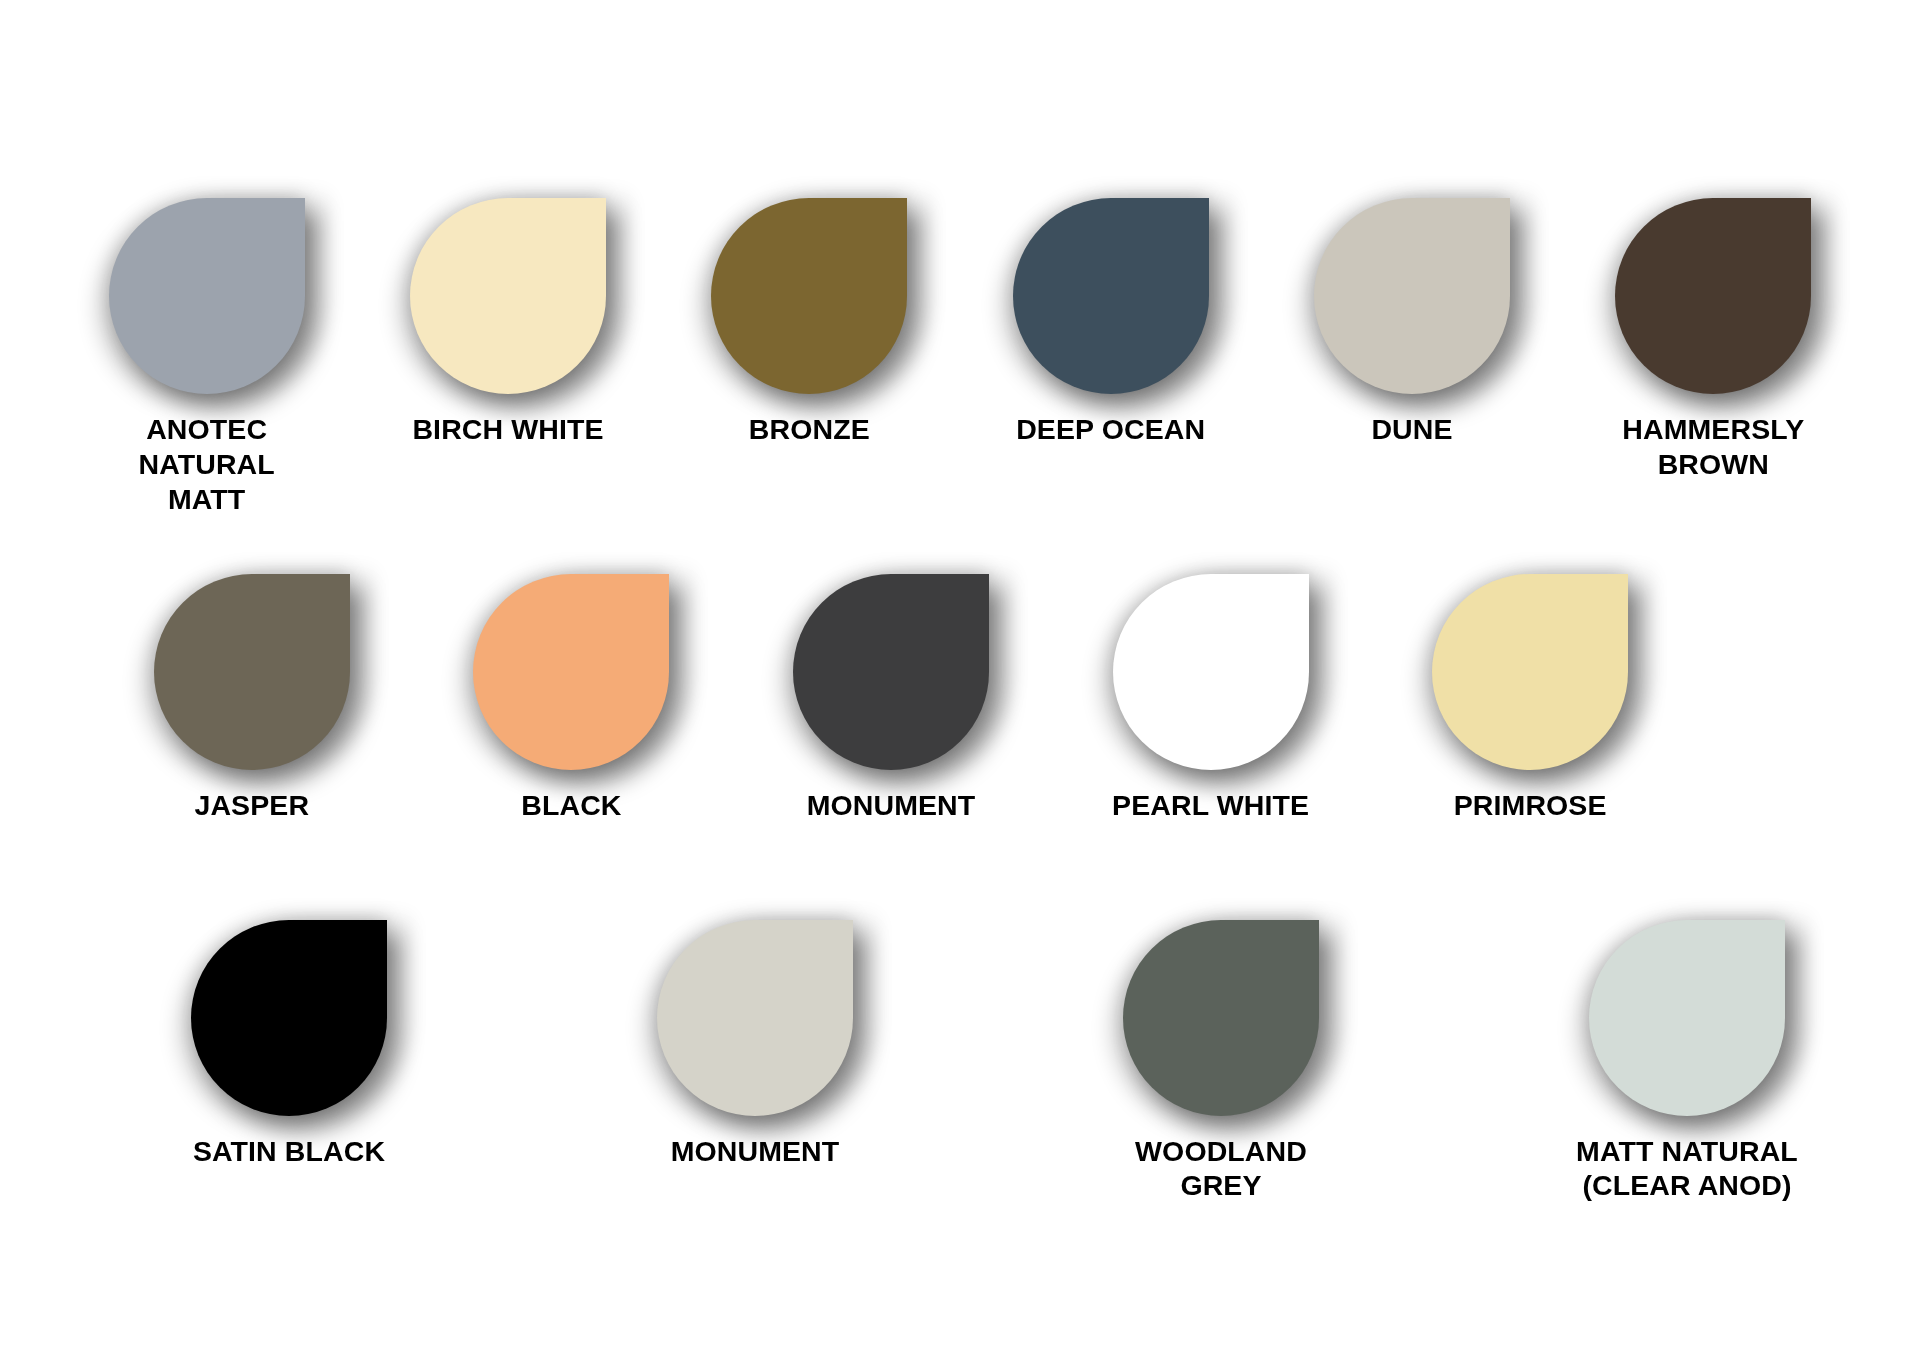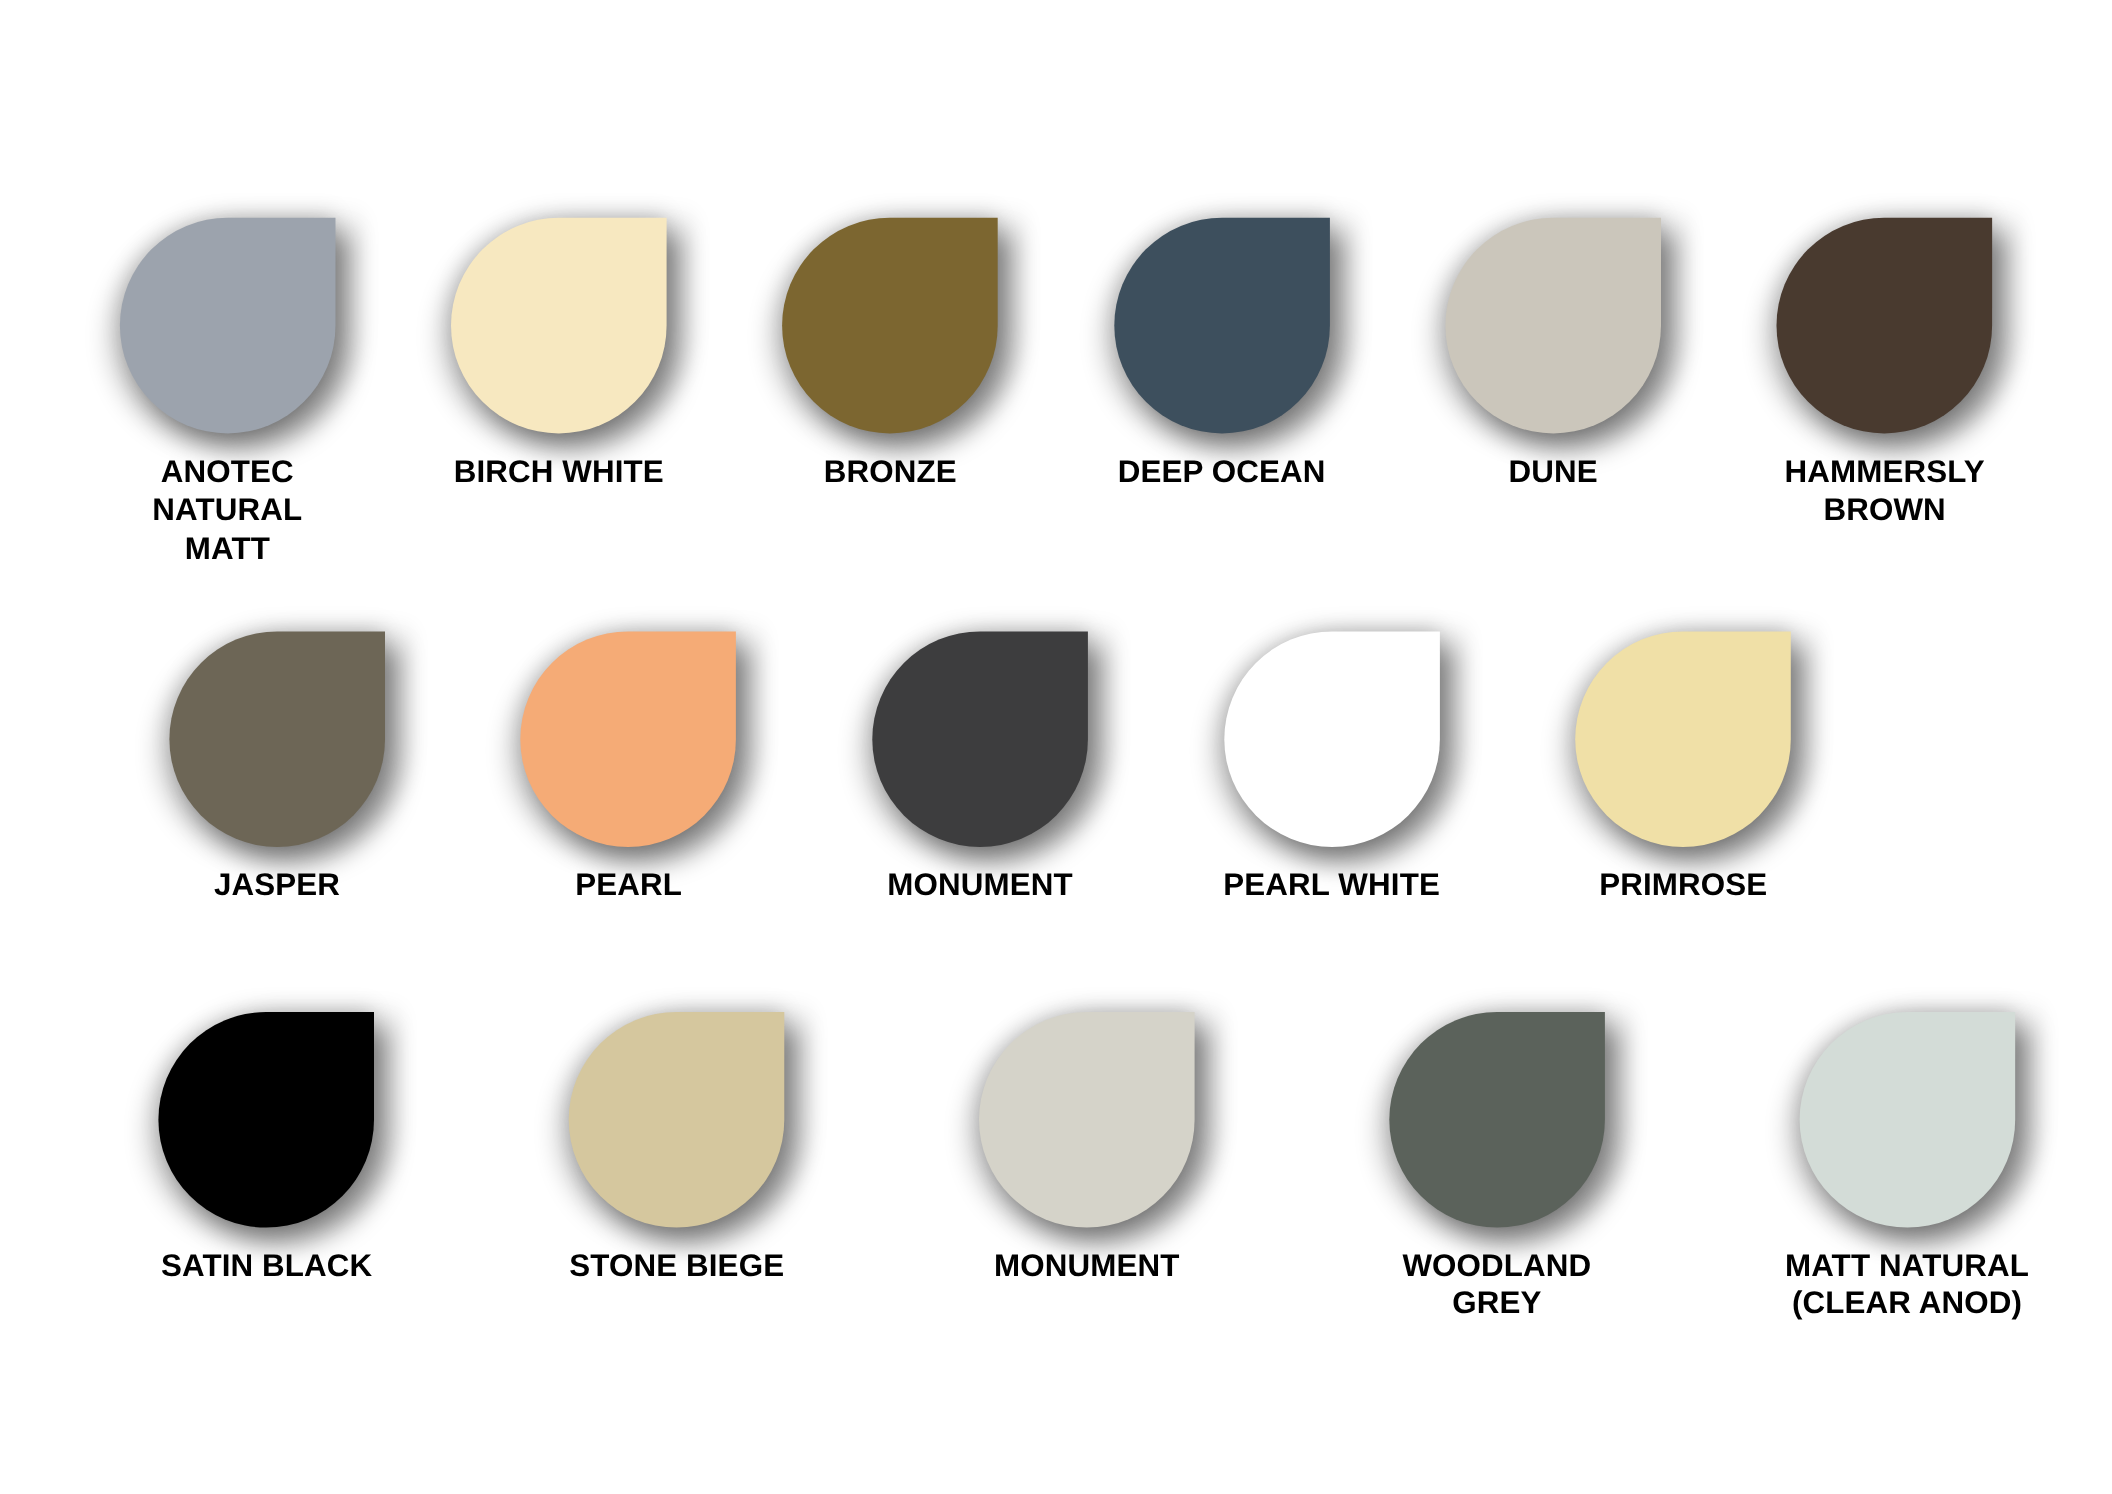--- a/index.html
+++ b/index.html
@@ -133,21 +133,21 @@
     <div class="swatch-cell">
       <span class="swatch-shape-wrap">
         <span class="swatch-shape" style="background-color: rgb(109, 102, 86);"></span>
       </span>
       <div class="swatch-label">JASPER</div>
     </div>
     <div class="swatch-cell">
       <span class="swatch-shape-wrap">
         <span class="swatch-shape" style="background-color: rgb(245, 171, 118);"></span>
       </span>
-      <div class="swatch-label">PEARL</div>
+      <div class="swatch-label">BLACK</div>
     </div>
     <div class="swatch-cell">
       <span class="swatch-shape-wrap">
         <span class="swatch-shape" style="background-color: rgb(61, 61, 62);"></span>
       </span>
       <div class="swatch-label">MONUMENT</div>
     </div>
     <div class="swatch-cell">
       <span class="swatch-shape-wrap">
         <span class="swatch-shape" style="background-color: rgb(255, 255, 255);"></span>
@@ -164,26 +164,20 @@
 
   <div class="swatch-row row-3">
     <div class="swatch-cell">
       <span class="swatch-shape-wrap">
         <span class="swatch-shape" style="background-color: rgb(0, 0, 0);"></span>
       </span>
       <div class="swatch-label">SATIN BLACK</div>
     </div>
     <div class="swatch-cell">
       <span class="swatch-shape-wrap">
-        <span class="swatch-shape" style="background-color: rgb(213, 199, 158);"></span>
-      </span>
-      <div class="swatch-label">STONE BIEGE</div>
-    </div>
-    <div class="swatch-cell">
-      <span class="swatch-shape-wrap">
         <span class="swatch-shape" style="background-color: rgb(213, 211, 201);"></span>
       </span>
       <div class="swatch-label">MONUMENT</div>
     </div>
     <div class="swatch-cell">
       <span class="swatch-shape-wrap">
         <span class="swatch-shape" style="background-color: rgb(91, 98, 91);"></span>
       </span>
       <div class="swatch-label two-line">WOODLAND
 GREY</div>

